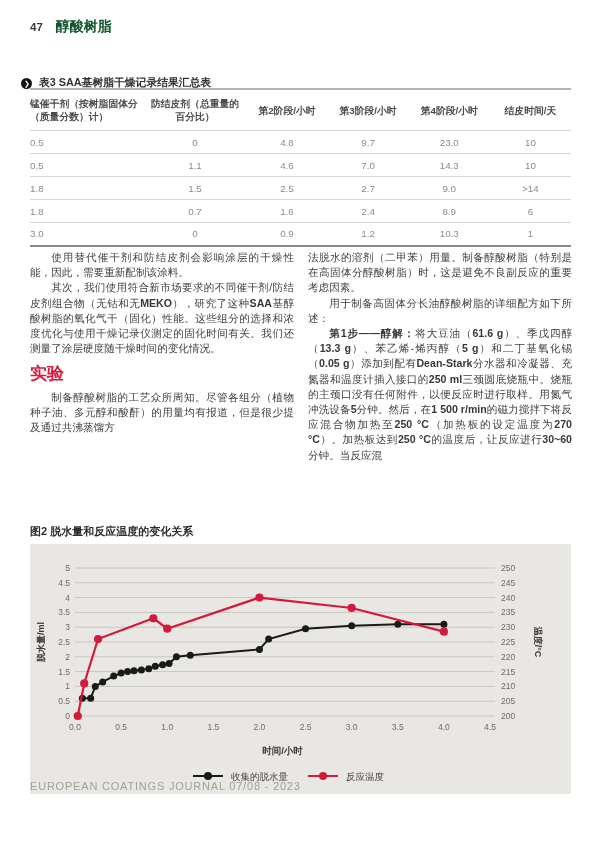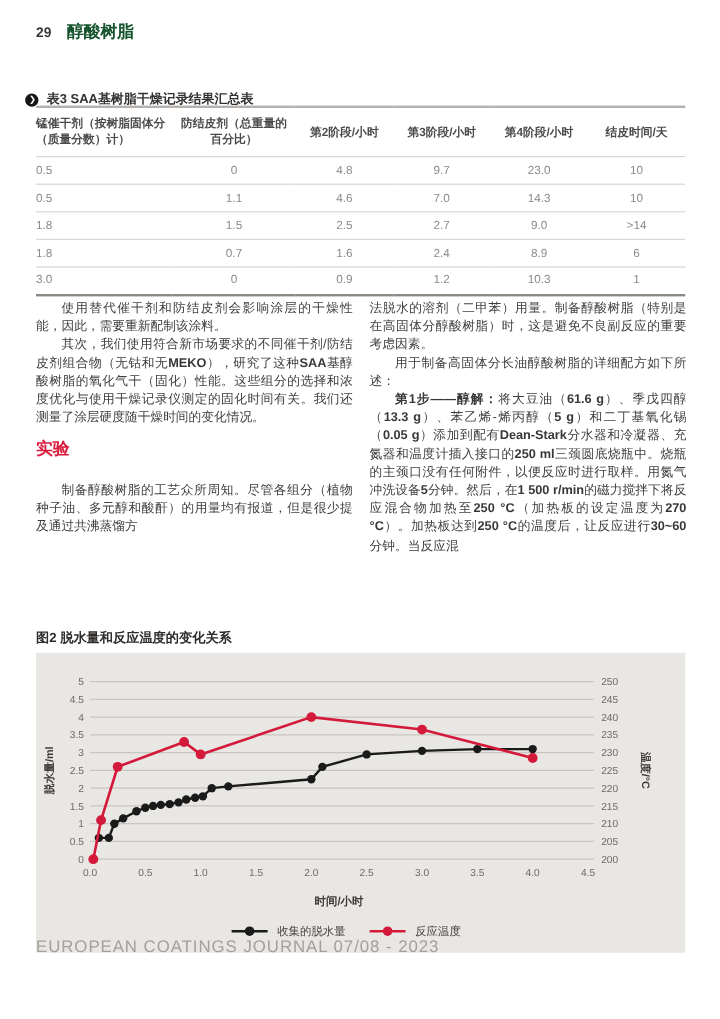--- a/index.html
+++ b/index.html
@@ -31,38 +31,38 @@
                  border-bottom:1px solid #dad6d1; vertical-align:middle; }
   table.res td:first-child { text-align:left; }
   table.res tr.last td { border-bottom:2px solid #8d8984; }
 
   
   .cols { position:absolute; top:250px; left:30px; width:542px; height:288px;
           display:flex; gap:14px; overflow:hidden; }
   .col { flex:1; font-size:10.6px; line-height:15.2px; color:#403e3c; text-align:justify; }
   .col .p { text-align:justify; }
   .col .p.ind { text-indent:2em; }
-  .col .h2 { font-weight:bold; font-size:14px; margin:10px 0 20px 0; }
+  .col .h2 { font-weight:bold; font-size:17px; margin:10px 0 8px 0; }
   .col b { font-weight:bold; color:#3a3836; }
 
   
   .fig-cap { position:absolute; top:524px; left:30px; font-size:11px; font-weight:bold; color:#2f2d2b; }
   .chart-panel { position:absolute; top:544px; left:30px; width:541px; height:250px; background:#e9e7e3; }
 
   
-  .footer { position:absolute; top:780px; left:30px; font-size:14px; letter-spacing:0.8px;
+  .footer { position:absolute; top:780px; left:30px; font-size:11px; letter-spacing:0.8px;
             color:#a3a09c; }
 </style>
 </head>
 <body>
 
 <div class="page">
 
   <div class="hdr">
-    <span class="pageno">29</span>
+    <span class="pageno">47</span>
     <span class="section-title" style="color: #14532d;">醇酸树脂</span>
   </div>
 
   <div class="cap-row">
     <span class="bullet">❯</span>
     <span class="cap-text">表3 SAA基树脂干燥记录结果汇总表</span>
   </div>
 
   <table class="res">
     <thead>

